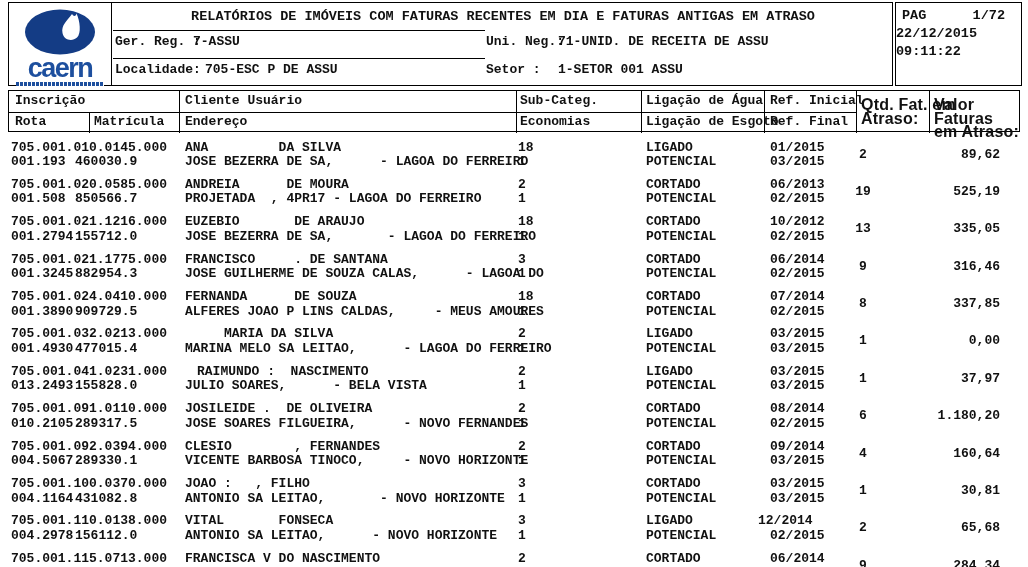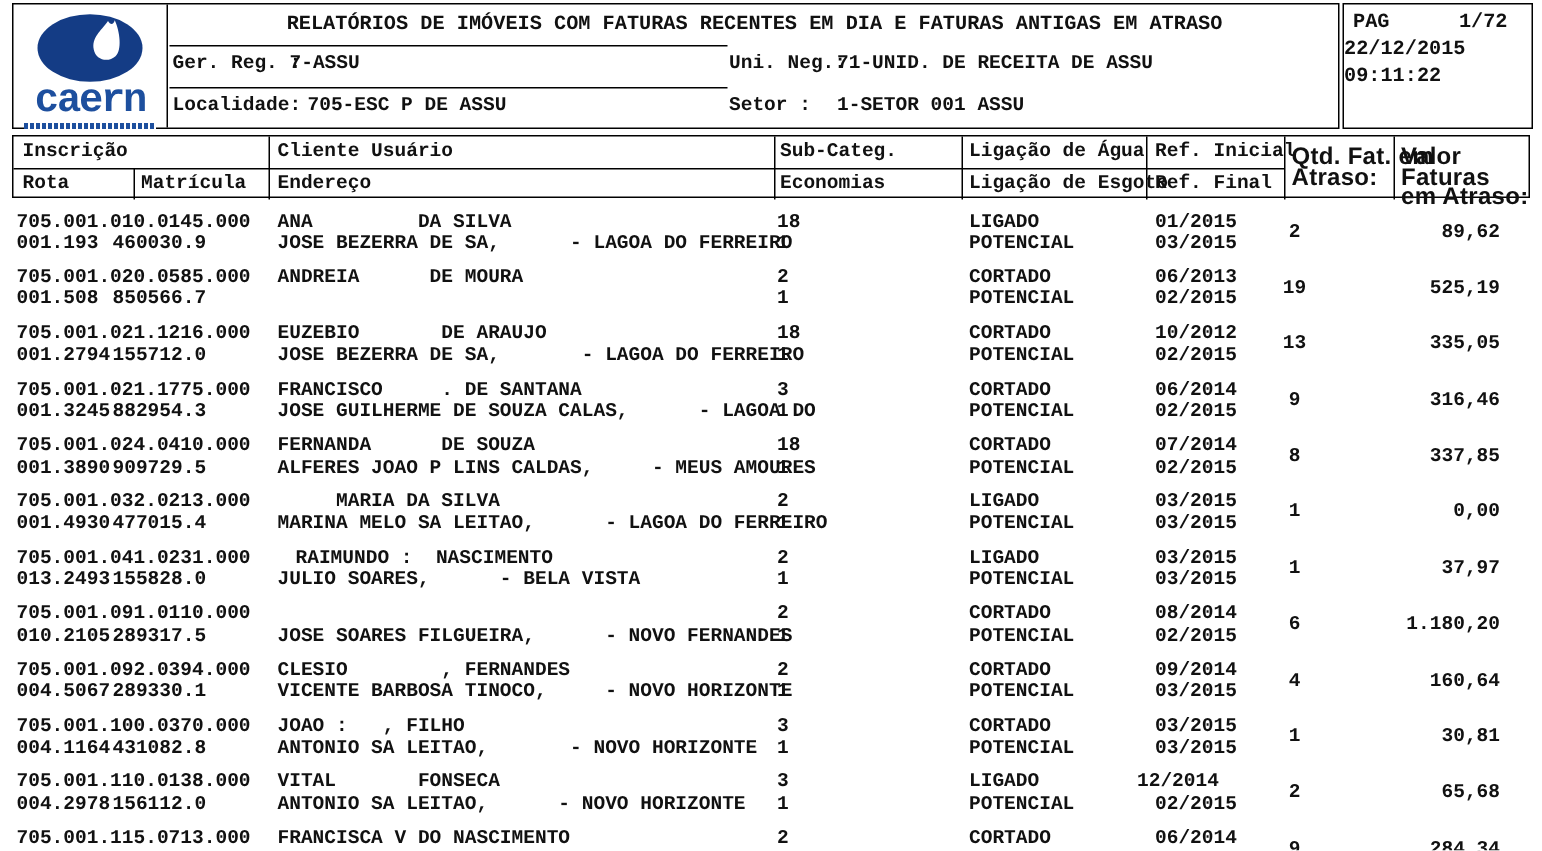--- a/index.html
+++ b/index.html
@@ -8,21 +8,21 @@
     position:relative; width:1028px; height:567px; overflow:hidden;
     background:#ffffff; color:#111;
     font-family:"Liberation Mono","DejaVu Sans Mono",monospace;
     font-weight:bold; font-size:13px; line-height:14px;
   }
   .abs { position:absolute; white-space:pre; }
   
   .hdr-main { position:absolute; left:8px; top:2px; width:885px; height:84px; border:1px solid #000; }
   .logo-cell { position:absolute; left:0; top:0; width:103px; height:82px; border-right:1px solid #000; text-align:center; }
   .logo-svg { display:block; margin:5px auto 0 auto; }
-  .brand { font-family:Liberation Mono, monospace; font-weight:bold; font-size:27px; line-height:24px; letter-spacing:-1.5px; color:#1d4f9e; }
+  .brand { font-family:Liberation Sans, sans-serif; font-weight:bold; font-size:27px; line-height:24px; letter-spacing:-1.5px; color:#1d4f9e; }
   .tagline { height:4px; margin:2px 7px 0 7px;
     background:repeating-linear-gradient(90deg,#1d4f9e 0 3px,#ffffff 3px 4px); }
   .hdr-title { position:absolute; left:104px; top:7px; width:780px; text-align:center; font-size:13.5px; }
   .hline { position:absolute; height:1px; background:#000; }
   .hdr-page-box { position:absolute; left:895px; top:2px; width:127px; height:84px; border:1px solid #000;
     font-size:13.5px; line-height:18px; padding-top:4px; }
   .pag-line { display:flex; justify-content:space-between; padding:0 16px 0 6px; }
   .center-line { }
   
   .thead-box { position:absolute; left:8px; top:90px; width:1012px; height:42px; border:1px solid #000; }
@@ -120,20 +120,21 @@
       <span class="valor">89,62</span>
     </div>
       <div class="record">
       <span class="abs l1" style="left:11px;">705.001.020.0585.000</span>
       <span class="abs l1" style="left:185px;">ANDREIA      DE MOURA</span>
       <span class="abs l1" style="left:518px;">2</span>
       <span class="abs l1" style="left:646px;">CORTADO</span>
       <span class="abs l1" style="left:770px;">06/2013</span>
       <span class="abs l2" style="left:11px;">001.508</span>
       <span class="abs l2" style="left:75px;">850566.7</span>
+      <span class="abs l2" style="left:185px;">PROJETADA  , 4PR17 - LAGOA DO FERREIRO</span>
       <span class="abs l2" style="left:518px;">1</span>
       <span class="abs l2" style="left:646px;">POTENCIAL</span>
       <span class="abs l2" style="left:770px;">02/2015</span>
       <span class="qtd">19</span>
       <span class="valor">525,19</span>
     </div>
       <div class="record">
       <span class="abs l1" style="left:11px;">705.001.021.1216.000</span>
       <span class="abs l1" style="left:185px;">EUZEBIO       DE ARAUJO</span>
       <span class="abs l1" style="left:518px;">18</span>
@@ -203,20 +204,21 @@
       <span class="abs l2" style="left:75px;">155828.0</span>
       <span class="abs l2" style="left:185px;">JULIO SOARES,      - BELA VISTA</span>
       <span class="abs l2" style="left:518px;">1</span>
       <span class="abs l2" style="left:646px;">POTENCIAL</span>
       <span class="abs l2" style="left:770px;">03/2015</span>
       <span class="qtd">1</span>
       <span class="valor">37,97</span>
     </div>
       <div class="record">
       <span class="abs l1" style="left:11px;">705.001.091.0110.000</span>
+      <span class="abs l1" style="left:185px;">JOSILEIDE .  DE OLIVEIRA</span>
       <span class="abs l1" style="left:518px;">2</span>
       <span class="abs l1" style="left:646px;">CORTADO</span>
       <span class="abs l1" style="left:770px;">08/2014</span>
       <span class="abs l2" style="left:11px;">010.2105</span>
       <span class="abs l2" style="left:75px;">289317.5</span>
       <span class="abs l2" style="left:185px;">JOSE SOARES FILGUEIRA,      - NOVO FERNANDES</span>
       <span class="abs l2" style="left:518px;">1</span>
       <span class="abs l2" style="left:646px;">POTENCIAL</span>
       <span class="abs l2" style="left:770px;">02/2015</span>
       <span class="qtd">6</span>

